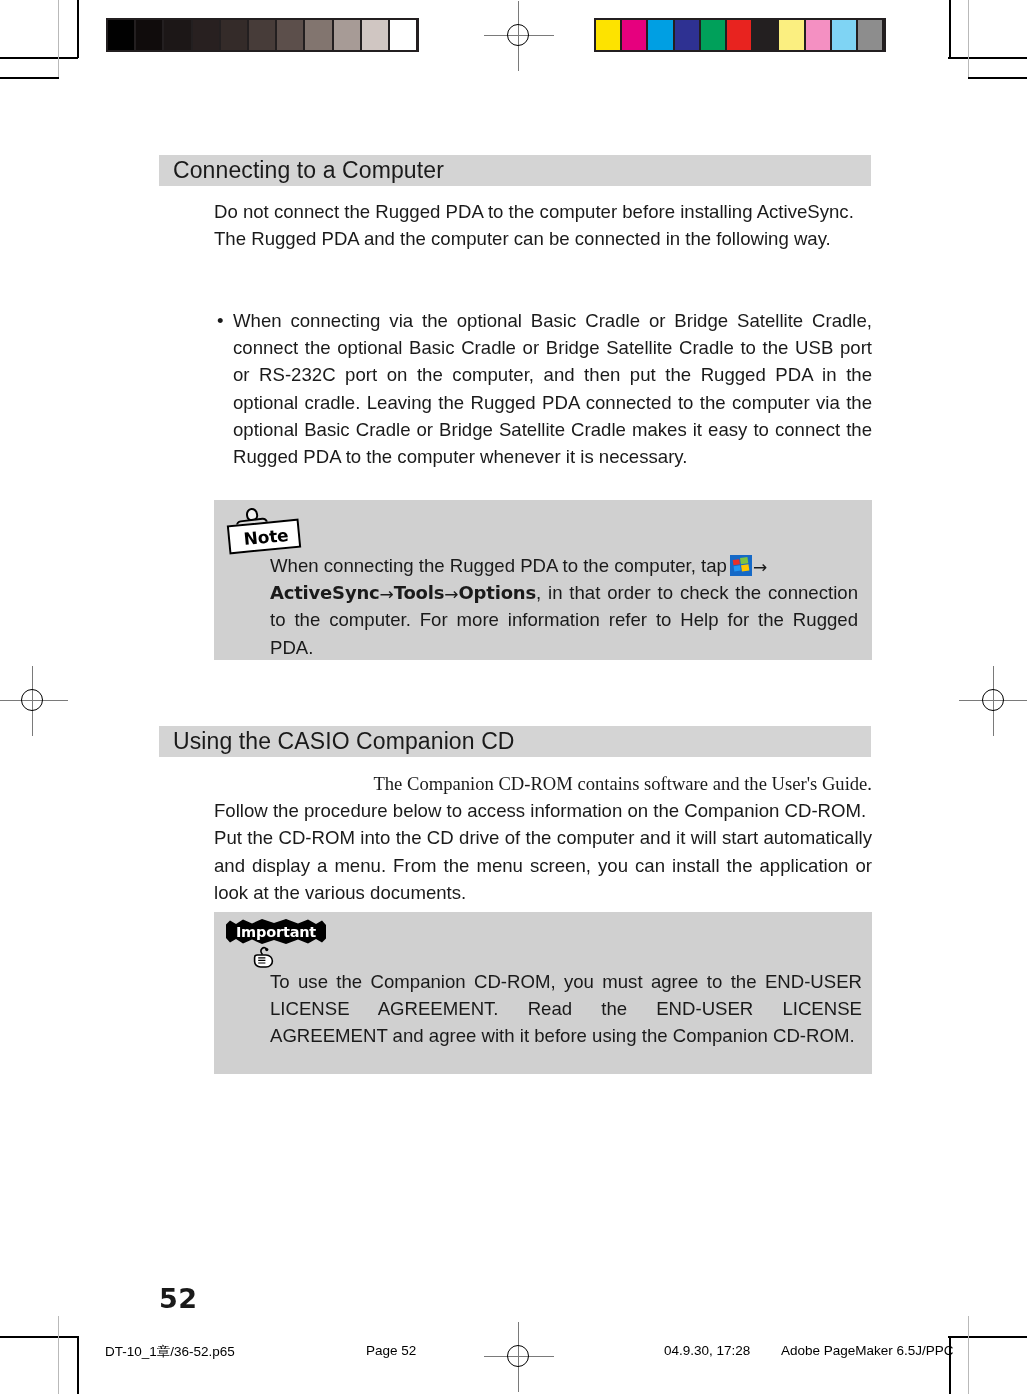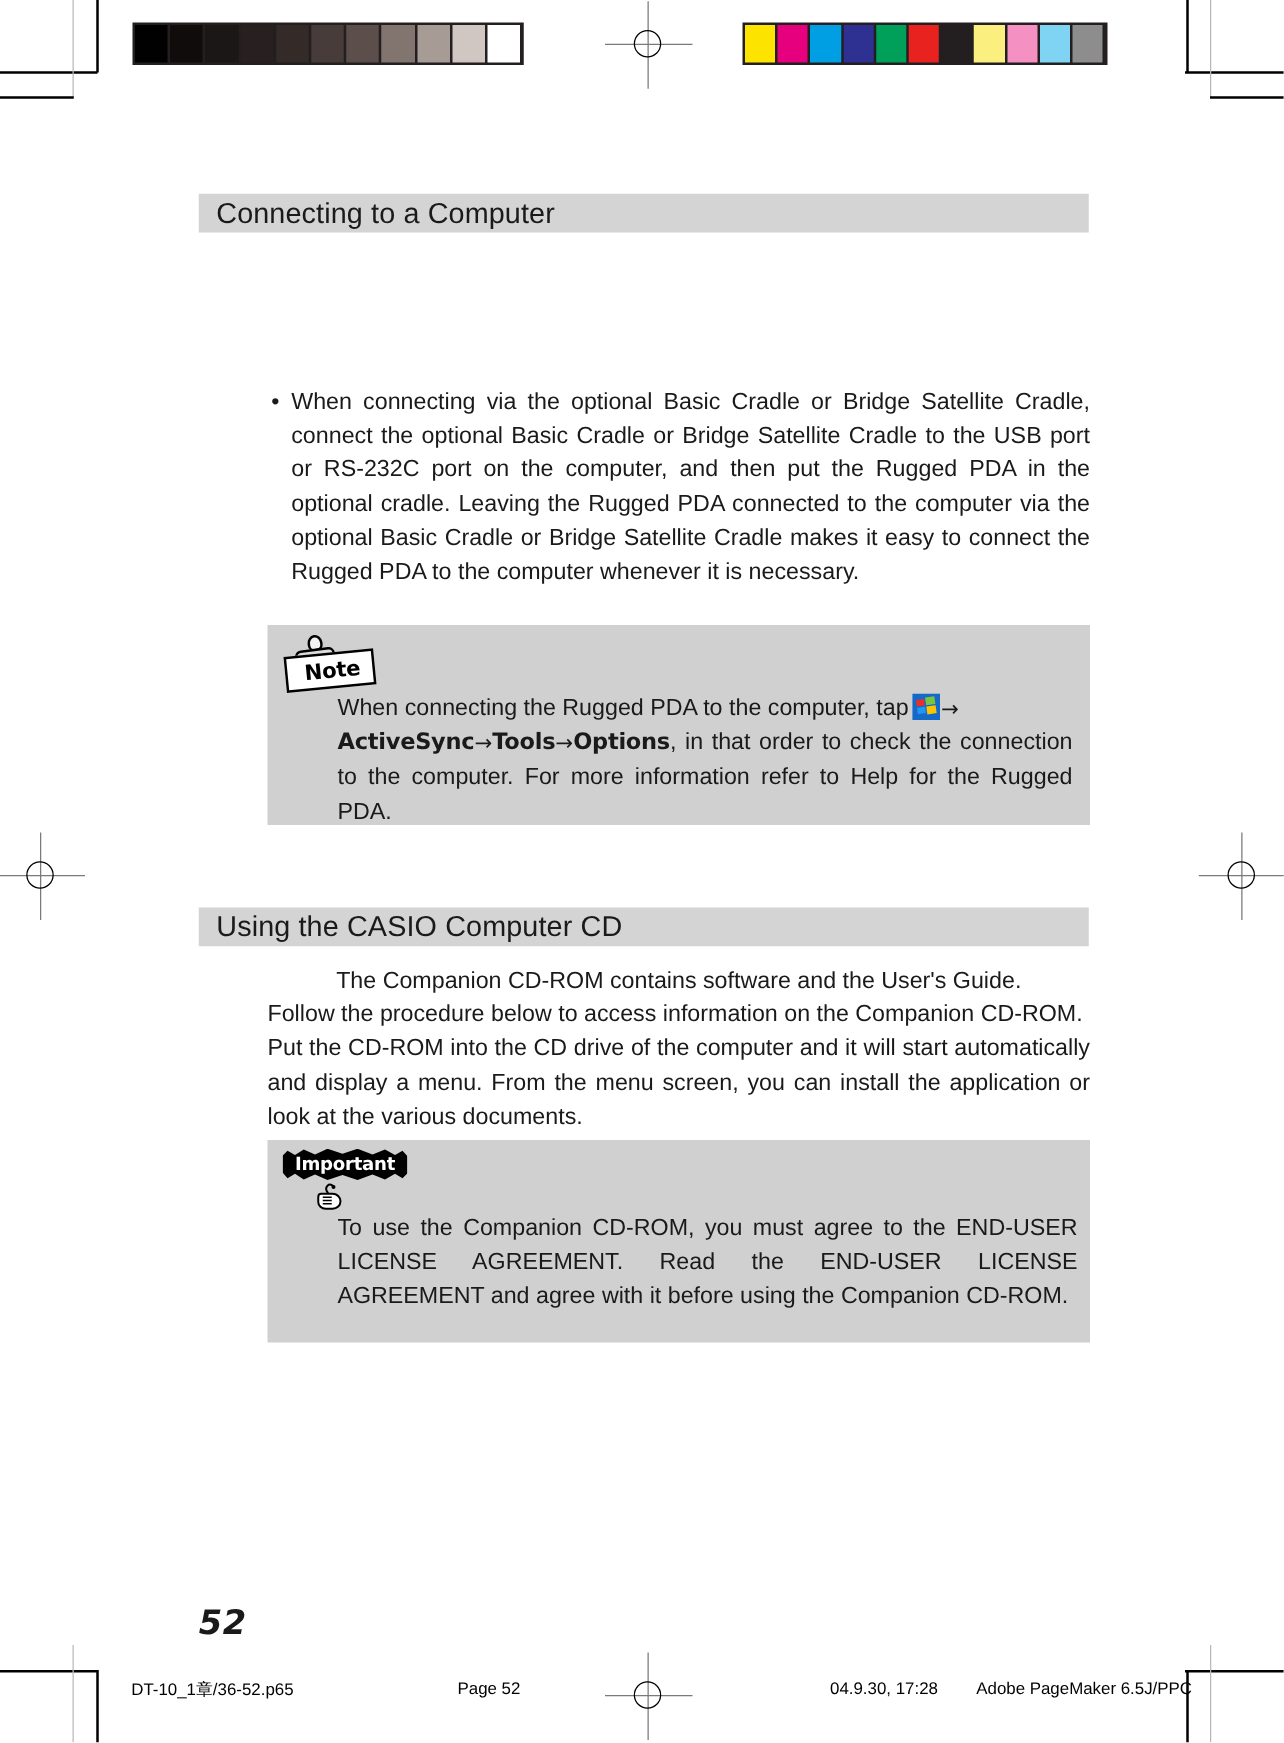--- a/index.html
+++ b/index.html
@@ -84,21 +84,21 @@
   .body-block {
     position: absolute;
     left: 214px;
     width: 658px;
     font-size: 18.6px;
     line-height: 27.2px;
     color: #1a1a1a;
     text-align: justify;
   }
   .body-block p { margin: 0; }
-  .body-block p.nj { text-align: center; }
+  .body-block p.nj { text-align: right; font-family: Liberation Serif, serif; }
 
   ul.bullets {
     margin: 0;
     padding: 0;
     list-style: none;
   }
   ul.bullets li {
     position: relative;
     padding-left: 19px;
     text-align: justify;
@@ -243,21 +243,20 @@
 
   .page-number {
     position: absolute;
     left: 159px;
     top: 1283px;
     font-size: 27px;
     font-weight: 700;
     letter-spacing: 0.5px;
     color: #1a1a1a;
     font-family: "DejaVu Sans", sans-serif;
-    font-style: italic;
   }
 
   
   .footer-item {
     position: absolute;
     font-size: 13.5px;
     color: #000;
     white-space: nowrap;
     font-family: "Liberation Sans", sans-serif;
   }
@@ -334,20 +333,24 @@
       <span class="sw" style="background: rgb(141, 141, 141);"></span>
     </div>
 </div>
 
 <div class="doc">
 
   <div class="section-head" style="top:155px;">
     <span class="title">Connecting to a Computer</span>
   </div>
 
+  <div class="body-block" style="top:198px;">
+    <p>Do not connect the Rugged PDA to the computer before installing ActiveSync.</p>
+    <p>The Rugged PDA and the computer can be connected in the following way.</p>
+  </div>
 
   <div class="body-block" style="top:307px;">
     <ul class="bullets">
       <li>
         <span class="bul">•</span>
         <span>When connecting via the optional Basic Cradle or Bridge Satellite Cradle, connect the optional Basic Cradle or Bridge Satellite Cradle to the USB port or RS-232C port on the computer, and then put the Rugged PDA in the optional cradle. Leaving the Rugged PDA connected to the computer via the optional Basic Cradle or Bridge Satellite Cradle makes it easy to connect the Rugged PDA to the computer whenever it is necessary.</span>
       </li>
     </ul>
   </div>
 
@@ -370,21 +373,21 @@
               <rect x="11" y="10.2" width="7.5" height="6.4" fill="#fdc500"></rect>
             </g>
           </svg>
         </span><span class="arrow-gl">→</span><br>
         <span class="bold-step">ActiveSync</span><span class="arrow-gl">→</span><span class="bold-step">Tools</span><span class="arrow-gl">→</span><span class="bold-step">Options</span><span>, in that order to check the connection to the computer. For more information refer to Help for the Rugged PDA.</span>
       </p>
     </div>
   </div>
 
   <div class="section-head" style="top:726px;">
-    <span class="title">Using the CASIO Computer CD</span>
+    <span class="title">Using the CASIO Companion CD</span>
   </div>
 
   <div class="body-block" style="top:770px;">
     <p class="nj">The Companion CD-ROM contains software and the User's Guide.</p>
     <p>Follow the procedure below to access information on the Companion CD-ROM.</p>
     <p>Put the CD-ROM into the CD drive of the computer and it will start automatically and display a menu. From the menu screen, you can install the application or look at the various documents.</p>
   </div>
 
   <div class="callout" style="top:912px; height:162px; padding:0;">
     <div class="imp-tag">

